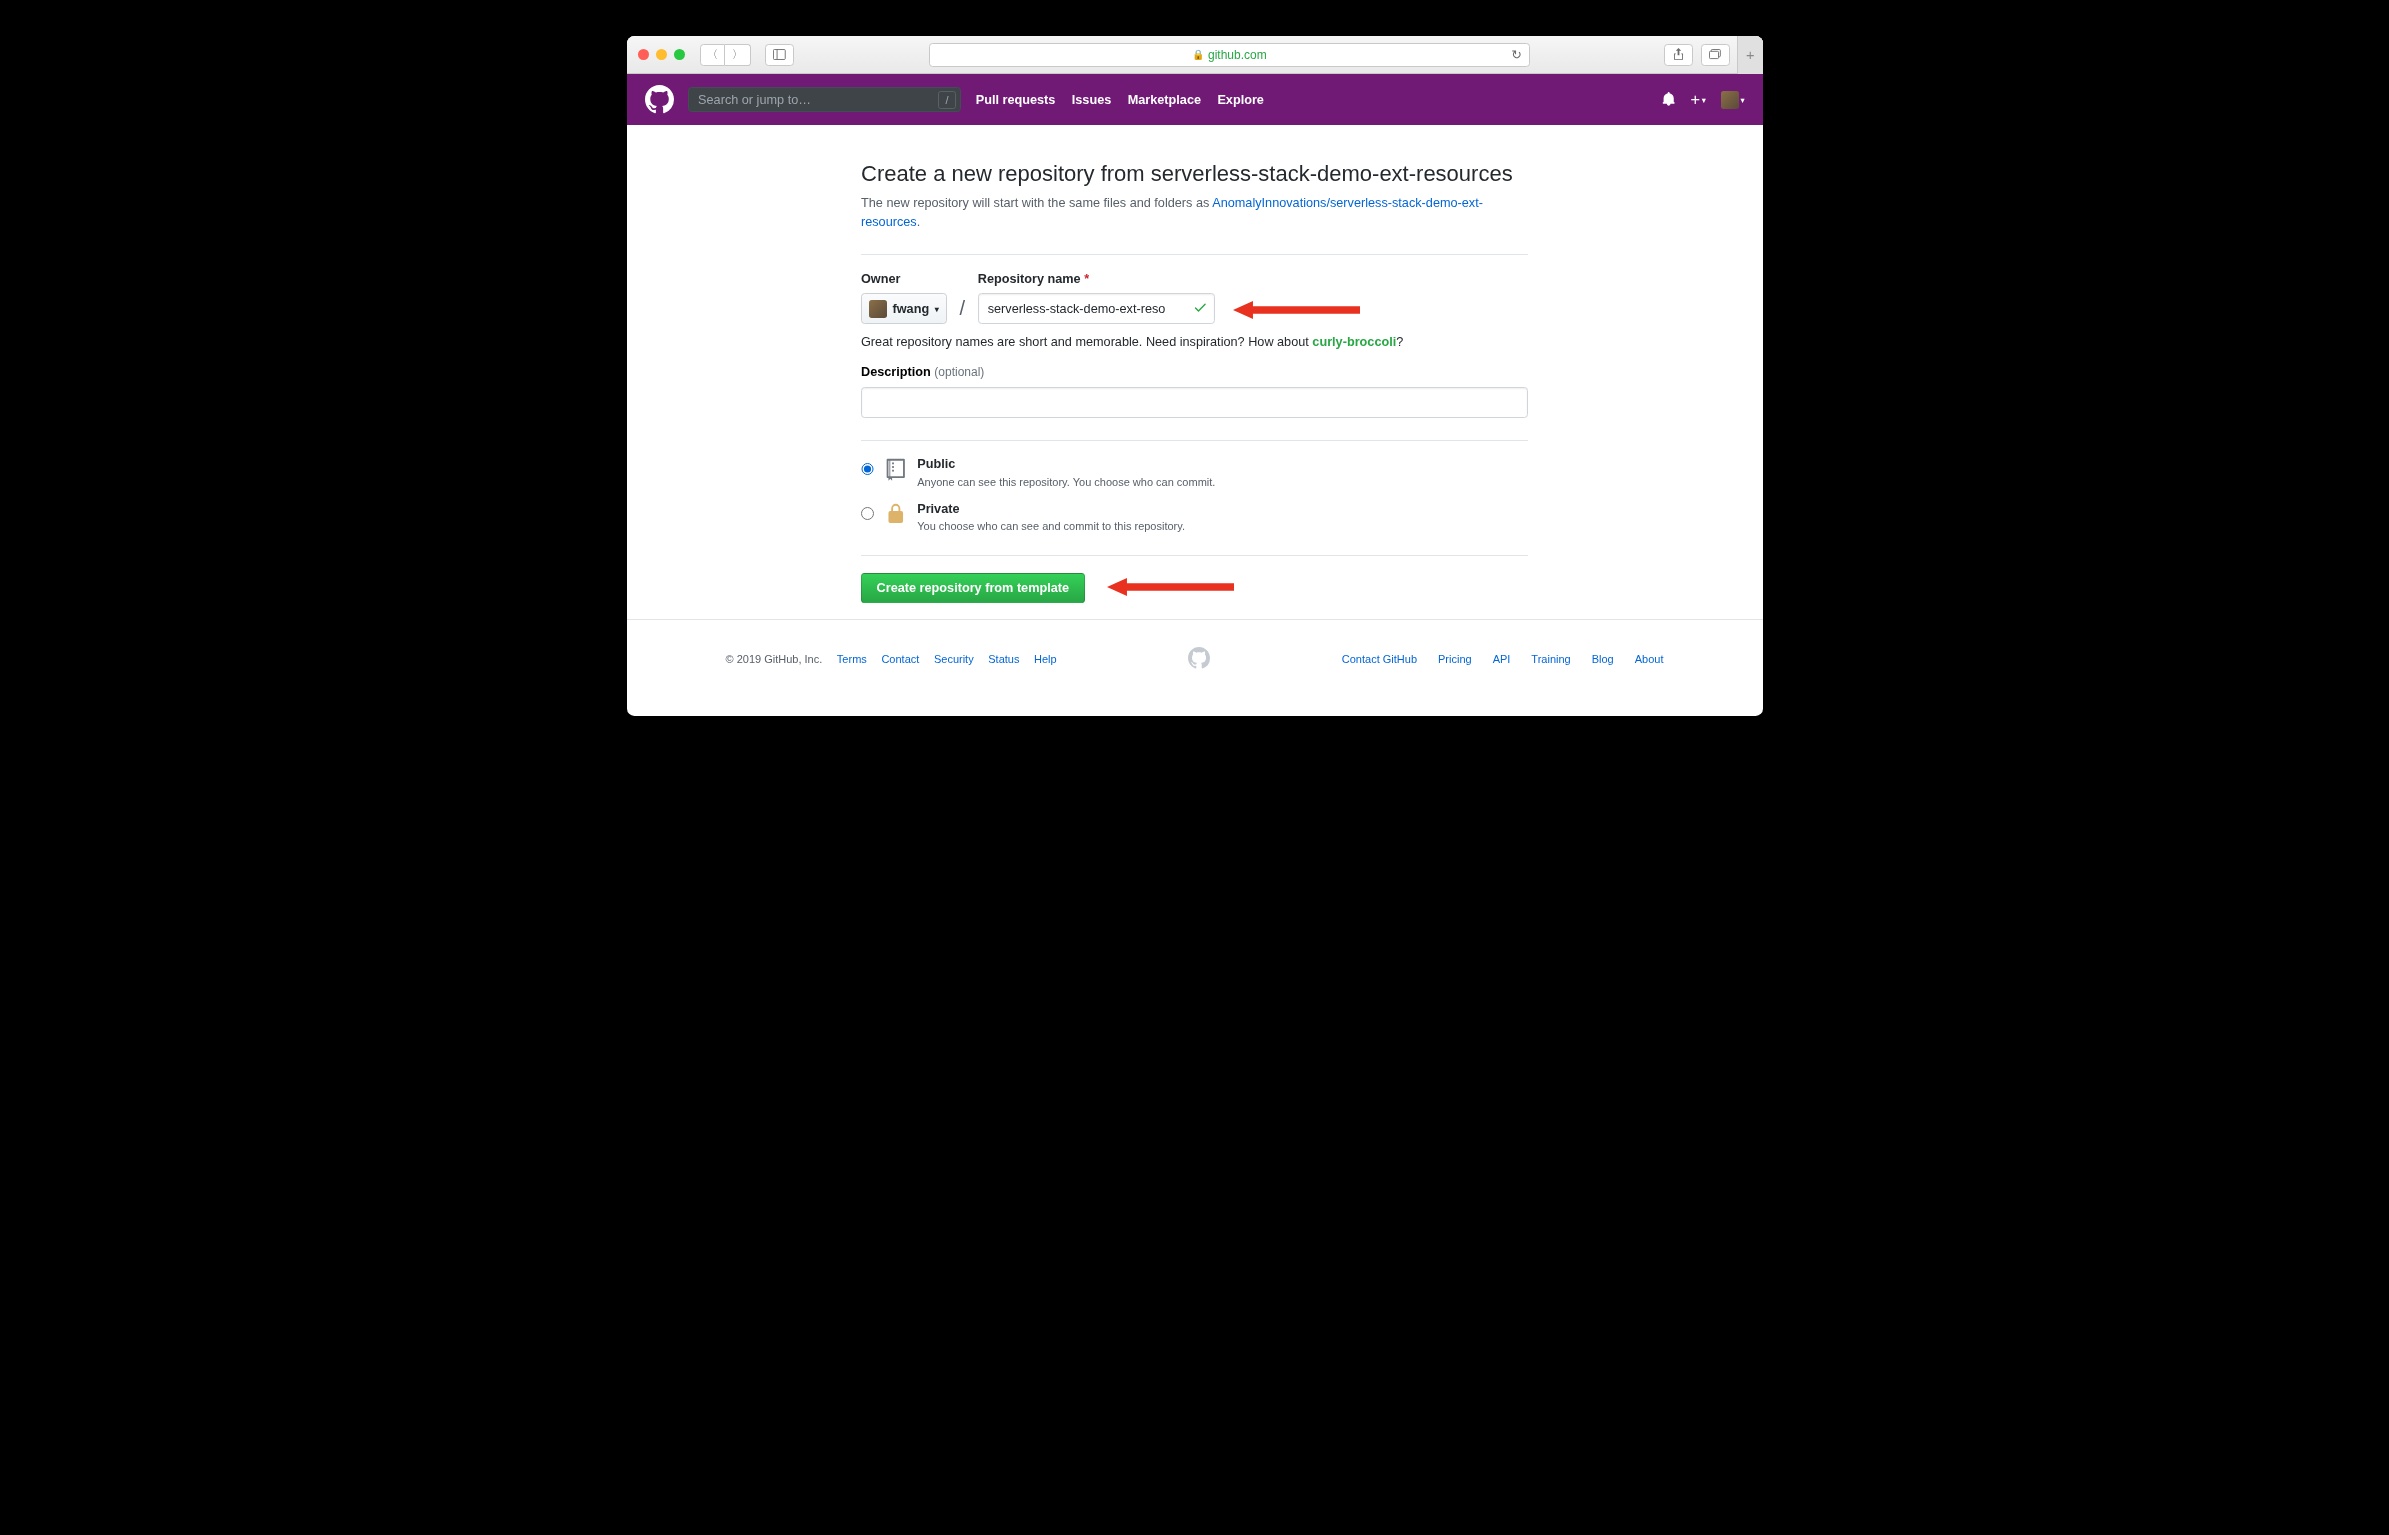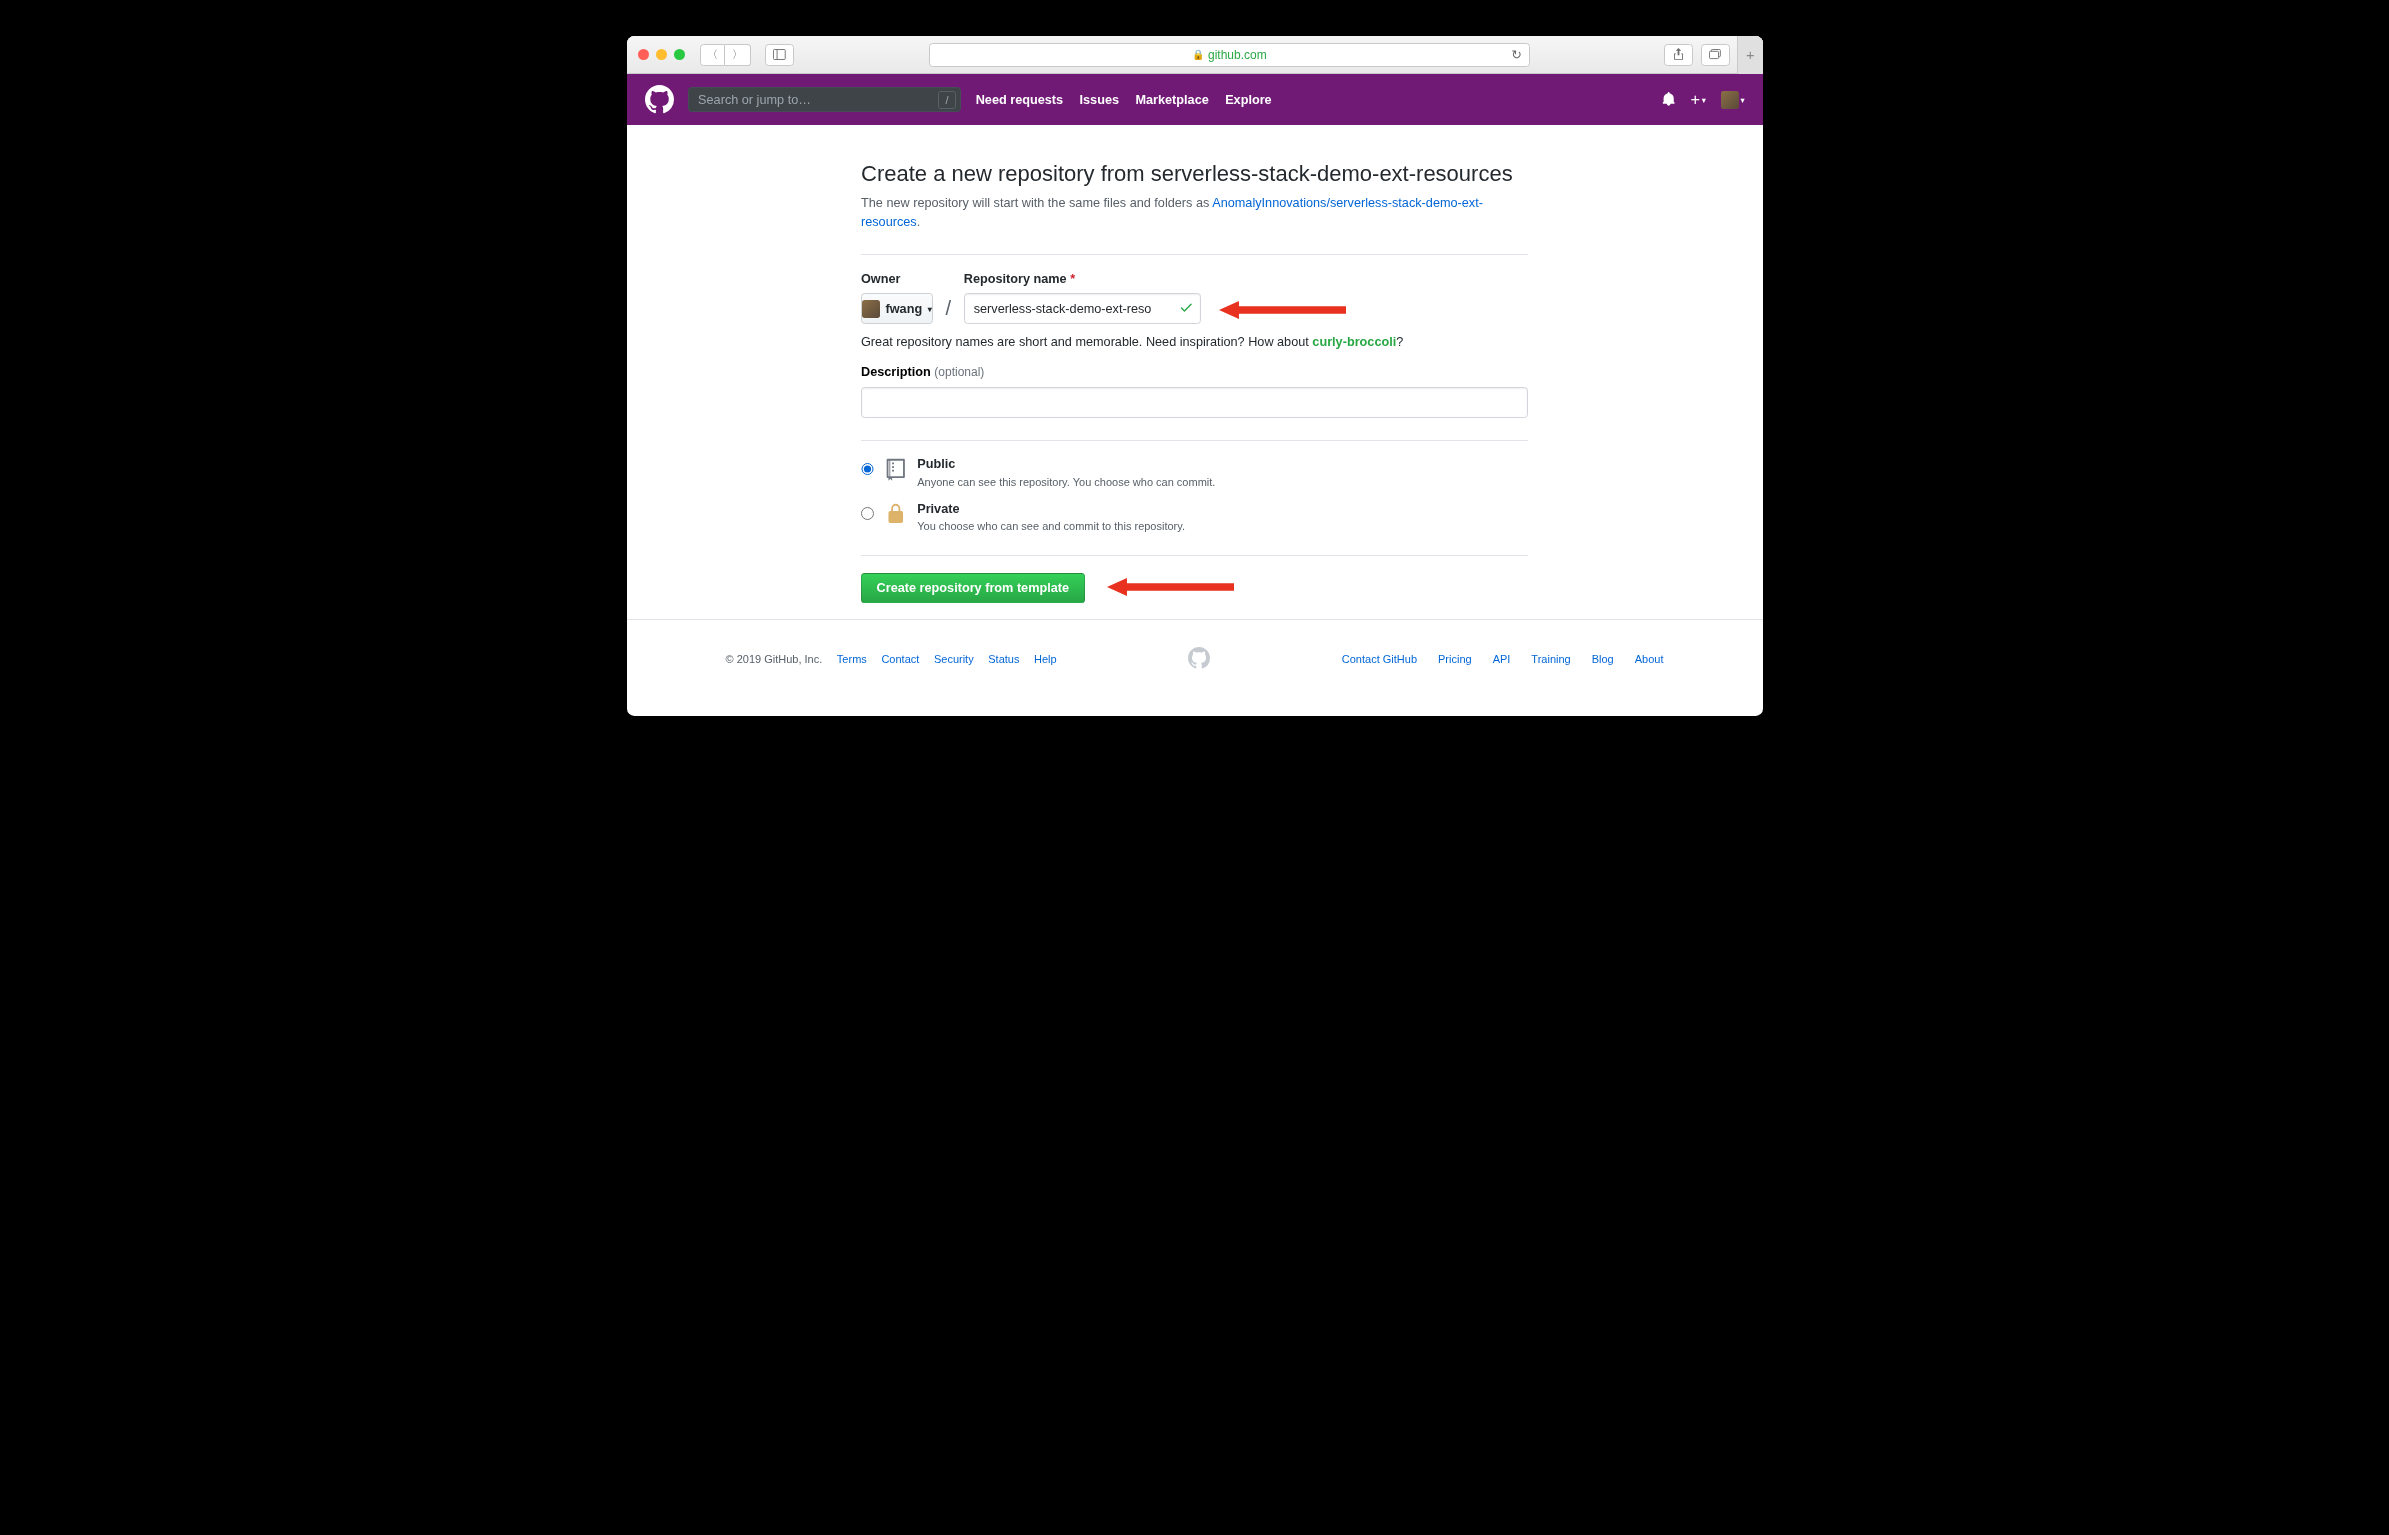--- a/index.html
+++ b/index.html
@@ -46,21 +46,21 @@
 .content { padding: 36px 0 27px; }
 .container { max-width: 667px; margin: 0 auto; }
 h1 { font-size: 22px; font-weight: 400; color: #24292e; margin-bottom: 7.3px; }
 .subhead { color: #586069; font-size: 12.7px; line-height: 1.5; }
 .subhead a { color: #0366d6; text-decoration: none; }
 hr.sep { border: none; border-top: 0.9px solid #e1e4e8; margin: 22px 0 16.4px; }
 
 .form-row { display: flex; align-items: flex-start; gap: 12.7px; margin-bottom: 11px; }
 .form-group label { font-weight: 600; font-size: 12.7px; color: #24292e; display: block; margin-bottom: 7.3px; }
 .req { color: #cb2431; }
-.owner-btn { height: 31px; background: #eff3f6; background: linear-gradient(#fafbfc,#eff3f6); border: 0.9px solid #cdd1d4; border-radius: 3.6px; padding: 0 0; display: flex; align-items: center; gap: 5.5px; font-size: 12.7px; font-weight: 600; color: #24292e; cursor: pointer; }
+.owner-btn { height: 31px; background: #eff3f6; background: linear-gradient(#fafbfc,#eff3f6); border: 0.9px solid #cdd1d4; border-radius: 3.6px; padding: 0 7px; display: flex; align-items: center; gap: 5.5px; font-size: 12.7px; font-weight: 600; color: #24292e; cursor: pointer; }
 .owner-btn .mini-avatar { width: 18px; height: 18px; border-radius: 2.7px; background: linear-gradient(135deg,#8b6f47,#5a4a3a); }
 .slash-sep { font-size: 20px; color: #586069; align-self: flex-end; margin-bottom: 3.6px; }
 .repo-input-wrap { position: relative; }
 .repo-input { height: 31px; width: 237px; border: 0.9px solid #d1d5da; border-radius: 3.6px; padding: 0 27px 0 9px; font-size: 12.7px; color: #24292e; box-shadow: inset 0 0.9px 1.8px rgba(27,31,35,.075); }
 .check { position: absolute; right: 7.3px; top: 7.3px; color: #28a745; }
 .hint { font-size: 12.7px; color: #24292e; margin-bottom: 16.4px; }
 .hint .suggest { color: #28a745; font-weight: 600; }
 .desc-label { font-weight: 600; font-size: 12.7px; margin-bottom: 7.3px; display: block; }
 .optional { font-weight: 400; color: #6a737d; font-size: 12px; }
 .desc-input { width: 100%; height: 31px; border: 0.9px solid #d1d5da; border-radius: 3.6px; padding: 0 9px; font-size: 12.7px; box-shadow: inset 0 0.9px 1.8px rgba(27,31,35,.075); }
@@ -134,21 +134,21 @@
     <a class="gh-logo">
       <svg viewBox="0 0 16 16">
           <path d="M8 0C3.58 0 0 3.58 0 8c0 3.54 2.29 6.53 5.47 7.59.4.07.55-.17.55-.38 0-.19-.01-.82-.01-1.49-2.01.37-2.53-.49-2.69-.94-.09-.23-.48-.94-.82-1.13-.28-.15-.68-.52-.01-.53.63-.01 1.08.58 1.23.82.72 1.21 1.87.87 2.33.66.07-.52.28-.87.51-1.07-1.78-.2-3.64-.89-3.64-3.95 0-.87.31-1.59.82-2.15-.08-.2-.36-1.02.08-2.12 0 0 .67-.21 2.2.82.64-.18 1.32-.27 2-.27.68 0 1.36.09 2 .27 1.53-1.04 2.2-.82 2.2-.82.44 1.1.16 1.92.08 2.12.51.56.82 1.27.82 2.15 0 3.07-1.87 3.75-3.65 3.95.29.25.54.73.54 1.48 0 1.07-.01 1.93-.01 2.2 0 .21.15.46.55.38A8.013 8.013 0 0016 8c0-4.42-3.58-8-8-8z"></path>
         </svg>
     </a>
     <div class="gh-search">
       <input type="text" placeholder="Search or jump to…" style="">
       <span class="slash">/</span>
     </div>
     <nav class="gh-nav">
-      <a>Need requests</a>
+      <a>Pull requests</a>
       <a>Issues</a>
       <a>Marketplace</a>
       <a>Explore</a>
     </nav>
     <div class="gh-right">
       <svg class="bell" viewBox="0 0 14 16">
           <path d="M13.99 11.99c0-.59-.41-1-1-1V7c0-2.77-1.96-5.09-4.58-5.67V1c0-.55-.45-1-1-1s-1 .45-1 1v.33C3.79 1.91 1.83 4.23 1.83 7v3.99c-.59 0-1 .41-1 1 0 .28.11.53.29.71.18.18.43.29.71.29h3.59c0 1.1.9 2 2 2s2-.9 2-2h3.59c.28 0 .53-.11.71-.29.18-.18.29-.43.29-.71z"></path>
         </svg>
       <span class="plus">+<span class="caret">▾</span></span>
       <span style="display:flex;align-items:center;gap:1.8px">

